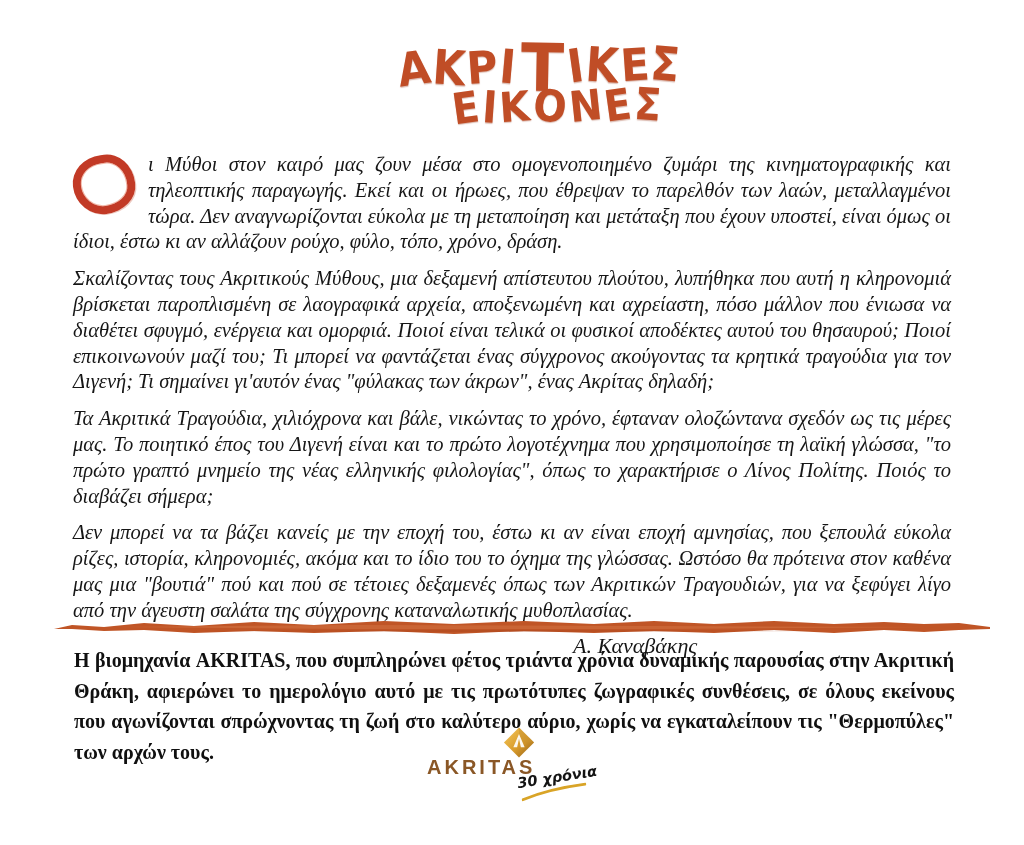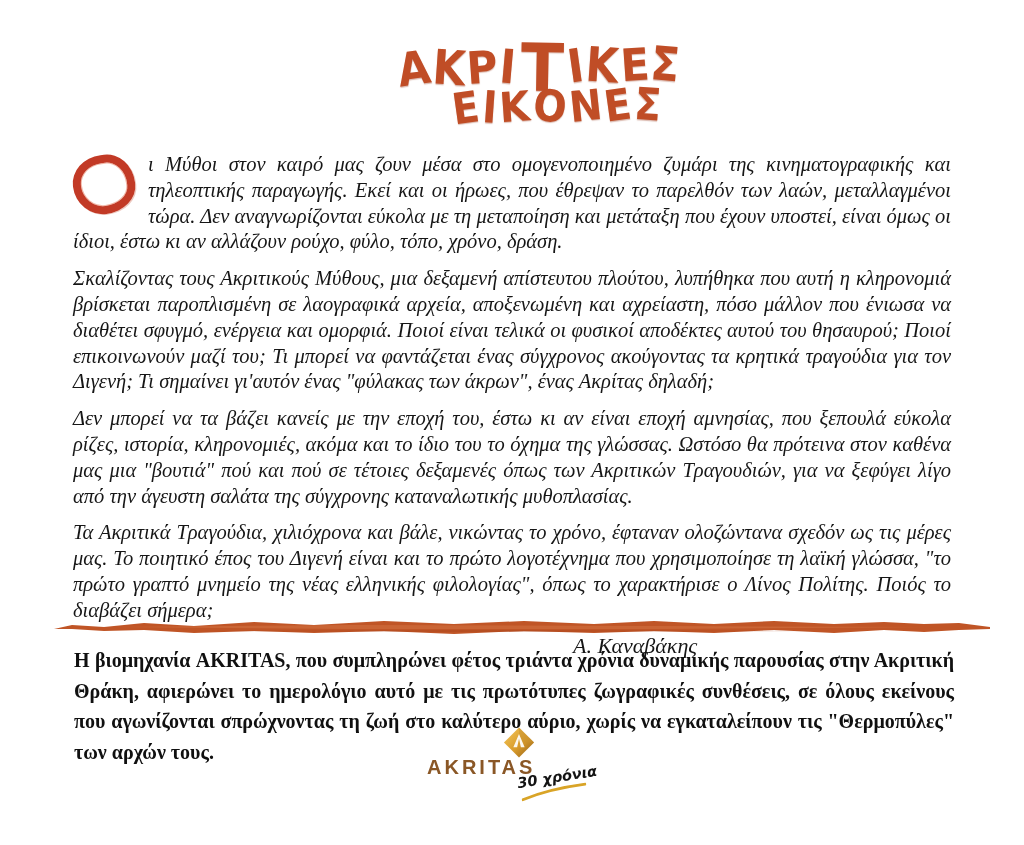--- a/index.html
+++ b/index.html
@@ -65,22 +65,22 @@
     <div class="logo-line l2"><span class="ltr r0">Ε</span><span class="ltr r1">Ι</span><span class="ltr r2">Κ</span><span class="ltr r3">Ο</span><span class="ltr r4">Ν</span><span class="ltr r0">Ε</span><span class="ltr r1">Σ</span></div>
   </header>
 
   <main class="text-block">
     <p class="para">
       <span class="dropcap">
           <span class="hidden-letter">Ο</span>
         </span><span>ι Μύθοι στον καιρό μας ζουν μέσα στο ομογενοποιημένο ζυμάρι της κινηματογραφικής και τηλεοπτικής παραγωγής. Εκεί και οι ήρωες, που έθρεψαν το παρελθόν των λαών, μεταλλαγμένοι τώρα. Δεν αναγνωρίζονται εύκολα με τη μεταποίηση και μετάταξη που έχουν υποστεί, είναι όμως οι ίδιοι, έστω κι αν αλλάζουν ρούχο, φύλο, τόπο, χρόνο, δράση.</span>
     </p>
     <p class="para">Σκαλίζοντας τους Ακριτικούς Μύθους, μια δεξαμενή απίστευτου πλούτου, λυπήθηκα που αυτή η κληρονομιά βρίσκεται παροπλισμένη σε λαογραφικά αρχεία, αποξενωμένη και αχρείαστη, πόσο μάλλον που ένιωσα να διαθέτει σφυγμό, ενέργεια και ομορφιά. Ποιοί είναι τελικά οι φυσικοί αποδέκτες αυτού του θησαυρού; Ποιοί επικοινωνούν μαζί του; Τι μπορεί να φαντάζεται ένας σύγχρονος ακούγοντας τα κρητικά τραγούδια για τον Διγενή; Τι σημαίνει γι'αυτόν ένας "φύλακας των άκρων", ένας Ακρίτας δηλαδή;</p>
+    <p class="para">Τα Ακριτικά Τραγούδια, χιλιόχρονα και βάλε, νικώντας το χρόνο, έφταναν ολοζώντανα σχεδόν ως τις μέρες μας. Το ποιητικό έπος του Διγενή είναι και το πρώτο λογοτέχνημα που χρησιμοποίησε τη λαϊκή γλώσσα, "το πρώτο γραπτό μνημείο της νέας ελληνικής φιλολογίας", όπως το χαρακτήρισε ο Λίνος Πολίτης. Ποιός το διαβάζει σήμερα;</p>
     <p class="para">Δεν μπορεί να τα βάζει κανείς με την εποχή του, έστω κι αν είναι εποχή αμνησίας, που ξεπουλά εύκολα ρίζες, ιστορία, κληρονομιές, ακόμα και το ίδιο του το όχημα της γλώσσας. Ωστόσο θα πρότεινα στον καθένα μας μια "βουτιά" πού και πού σε τέτοιες δεξαμενές όπως των Ακριτικών Τραγουδιών, για να ξεφύγει λίγο από την άγευστη σαλάτα της σύγχρονης καταναλωτικής μυθοπλασίας.</p>
-    <p class="para">Τα Ακριτικά Τραγούδια, χιλιόχρονα και βάλε, νικώντας το χρόνο, έφταναν ολοζώντανα σχεδόν ως τις μέρες μας. Το ποιητικό έπος του Διγενή είναι και το πρώτο λογοτέχνημα που χρησιμοποίησε τη λαϊκή γλώσσα, "το πρώτο γραπτό μνημείο της νέας ελληνικής φιλολογίας", όπως το χαρακτήρισε ο Λίνος Πολίτης. Ποιός το διαβάζει σήμερα;</p>
     <div class="signature">Α. Καναβάκης</div>
   </main>
 
   <div class="divider">
     <svg viewBox="0 0 936 22" preserveAspectRatio="none">
       <polygon fill="#c05526" points="0,12 18,8 50,10 90,6 140,9 200,5 260,8 330,4 400,7 470,4 540,7 600,4 660,7 720,4 780,7 830,5 870,7 905,6 936,10 936,12 905,13 870,15 830,13 780,16 720,13 660,16 600,14 540,16 470,14 400,17 330,14 260,16 200,14 140,16 90,13 50,14 18,12"></polygon>
       <polygon fill="#d67a4a" opacity="0.45" points="60,10 300,8 600,9 880,10 600,12 300,12"></polygon>
       <polygon fill="#a8431c" opacity="0.4" points="120,14 420,13 760,14 420,15"></polygon>
     </svg>
   </div>

